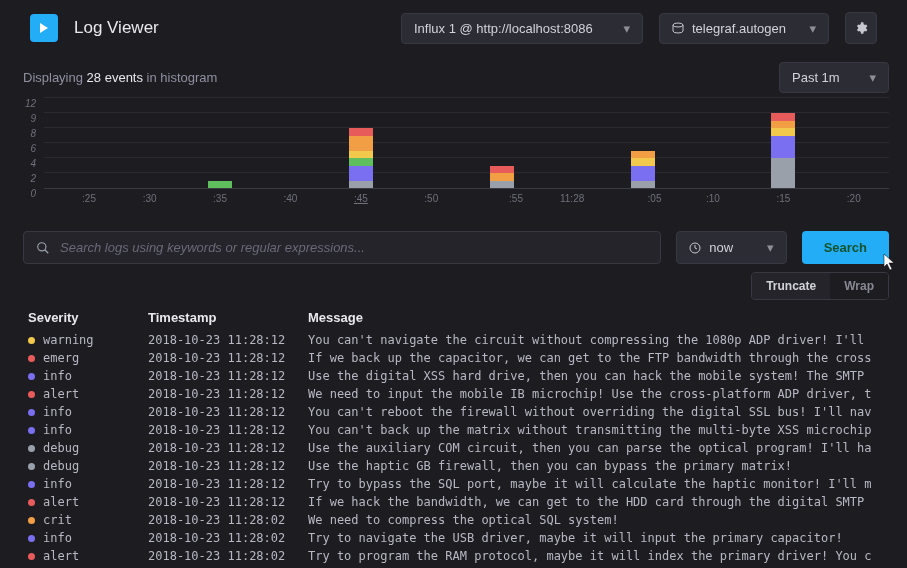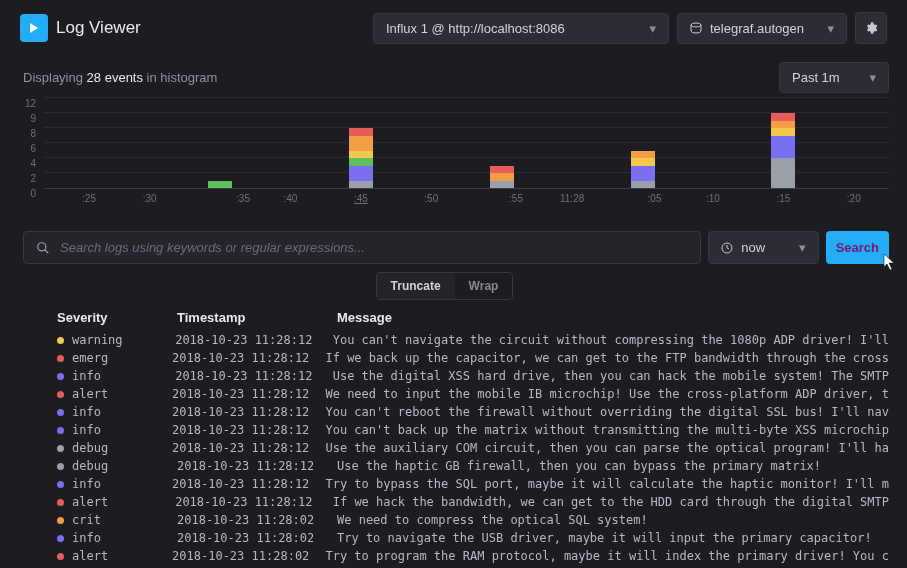--- a/index.html
+++ b/index.html
@@ -8,22 +8,22 @@
   color: #c8c8d0;
   font-family: -apple-system, BlinkMacSystemFont, "Segoe UI", sans-serif;
   font-size: 13px;
   width: 907px;
   height: 568px;
   overflow: hidden;
 }
 .header {
   display: flex;
   align-items: center;
-  padding: 12px 20px;
-  gap: 8px;
+  padding: 12px 30px;
+  gap: 16px;
 }
 .play-btn {
   width: 28px;
   height: 28px;
   background: #22adf6;
   border-radius: 4px;
   display: flex;
   align-items: center;
   justify-content: center;
 }
@@ -71,20 +71,21 @@
   padding: 0 18px 0 40px;
 }
 .y-axis {
   position: absolute;
   left: 18px;
   top: 0;
   font-size: 10px;
   color: #70707c;
   text-align: right;
   width: 18px;
+  font-style: italic;
 }
 .y-tick { height: 15px; line-height: 10px; }
 .plot {
   position: relative;
   height: 90px;
   border-bottom: 1px solid #3a3a44;
   margin-left: 4px;
 }
 .gridline {
   position: absolute;
@@ -104,21 +105,21 @@
   margin-left: 4px;
   font-size: 10px;
   color: #70707c;
   padding-top: 4px;
   position: relative;
   height: 20px;
 }
 .x-tick { position: absolute; transform: translateX(-50%); }
 .search-row {
   display: flex;
-  gap: 7px;
+  gap: 15px;
   padding: 12px 18px 8px 23px;
   align-items: center;
 }
 .search-box {
   flex: 1;
   background: #24242a;
   border: 1px solid #383842;
   border-radius: 4px;
   display: flex;
   align-items: center;
@@ -141,31 +142,31 @@
   border-radius: 4px;
   padding: 8px 12px;
   display: flex;
   align-items: center;
   gap: 8px;
   color: #d2d2da;
   cursor: pointer;
 }
 .search-btn {
   background: #22adf6;
-  color: #701a75;
+  color: #14532d;
   border: none;
   border-radius: 4px;
-  padding: 9px 10px;
+  padding: 9px 22px;
   font-size: 13px;
   font-weight: 600;
   cursor: pointer;
 }
 .toggle-row {
   display: flex;
-  justify-content: center;
+  justify-content: flex-end;
   padding: 0 18px 10px 0;
 }
 .toggle-group {
   display: flex;
   border: 1px solid #383842;
   border-radius: 4px;
   overflow: hidden;
 }
 .toggle-btn {
   padding: 6px 14px;
@@ -173,21 +174,20 @@
   cursor: pointer;
   background: #24242a;
   color: #d2d2da;
   font-weight: 600;
 }
 .toggle-btn.inactive { background: #1c1c21; color: #888894; }
 .table {
   padding: 0 18px 0 28px;
   font-family: "Menlo", "Consolas", monospace;
   font-size: 12px;
-  margin-left: 29px;
 }
 .thead {
   display: flex;
   font-family: -apple-system, sans-serif;
   font-weight: 600;
   color: #e8e8ee;
   padding-bottom: 6px;
   font-size: 13px;
 }
 .col-sev { width: 120px; }
@@ -217,21 +217,21 @@
 </head>
 <body>
 
 <div class="header">
   <div class="play-btn">
     <svg width="12" height="12" viewBox="0 0 12 12">
         <path d="M2 1 L10 6 L2 11 Z" fill="#fff"></path>
       </svg>
   </div>
   <div class="title">Log Viewer</div>
-  <div class="dropdown" style="width:296px">
+  <div class="dropdown" style="width:242px">
     <span>Influx 1 @ http://localhost:8086</span>
     <span class="caret">▾</span>
   </div>
   <div class="dropdown" style="width:170px">
     <svg width="12" height="12" viewBox="0 0 12 12">
         <ellipse cx="6" cy="3" rx="5" ry="2" fill="none" stroke="#c8c8d0" stroke-width="1"></ellipse>
         <path d="M1 3 V9 A5 2 0 0 0 11 9 V3" fill="none" stroke="#c8c8d0" stroke-width="1"></path>
       </svg>
     <span>telegraf.autogen</span>
     <span class="caret">▾</span>
@@ -297,21 +297,21 @@
         <div class="seg" style="height: 30px; background: rgb(154, 160, 170);"></div>
         <div class="seg" style="height: 22.5px; background: rgb(122, 111, 240);"></div>
         <div class="seg" style="height: 7.5px; background: rgb(242, 201, 76);"></div>
         <div class="seg" style="height: 7.5px; background: rgb(242, 158, 68);"></div>
         <div class="seg" style="height: 7.5px; background: rgb(232, 91, 91);"></div>
       </div>
     </div>
   <div class="x-axis" id="x-axis">
       <div class="x-tick" style="left: 45px;">:25</div>
       <div class="x-tick" style="left: 105.625px;">:30</div>
-      <div class="x-tick" style="left: 176.042px; margin-left: 23px;">:35</div>
+      <div class="x-tick" style="left: 176.042px;">:35</div>
       <div class="x-tick" style="left: 246.458px;">:40</div>
       <div class="x-tick" style="left: 316.875px; text-decoration: underline;">:45</div>
       <div class="x-tick" style="left: 387.292px;">:50</div>
       <div class="x-tick" style="left: 472px;">:55</div>
       <div class="x-tick" style="left: 528.125px;">11:28</div>
       <div class="x-tick" style="left: 598.542px; margin-left: 12px;">:05</div>
       <div class="x-tick" style="left: 668.958px;">:10</div>
       <div class="x-tick" style="left: 739.375px;">:15</div>
       <div class="x-tick" style="left: 809.792px;">:20</div>
     </div>

